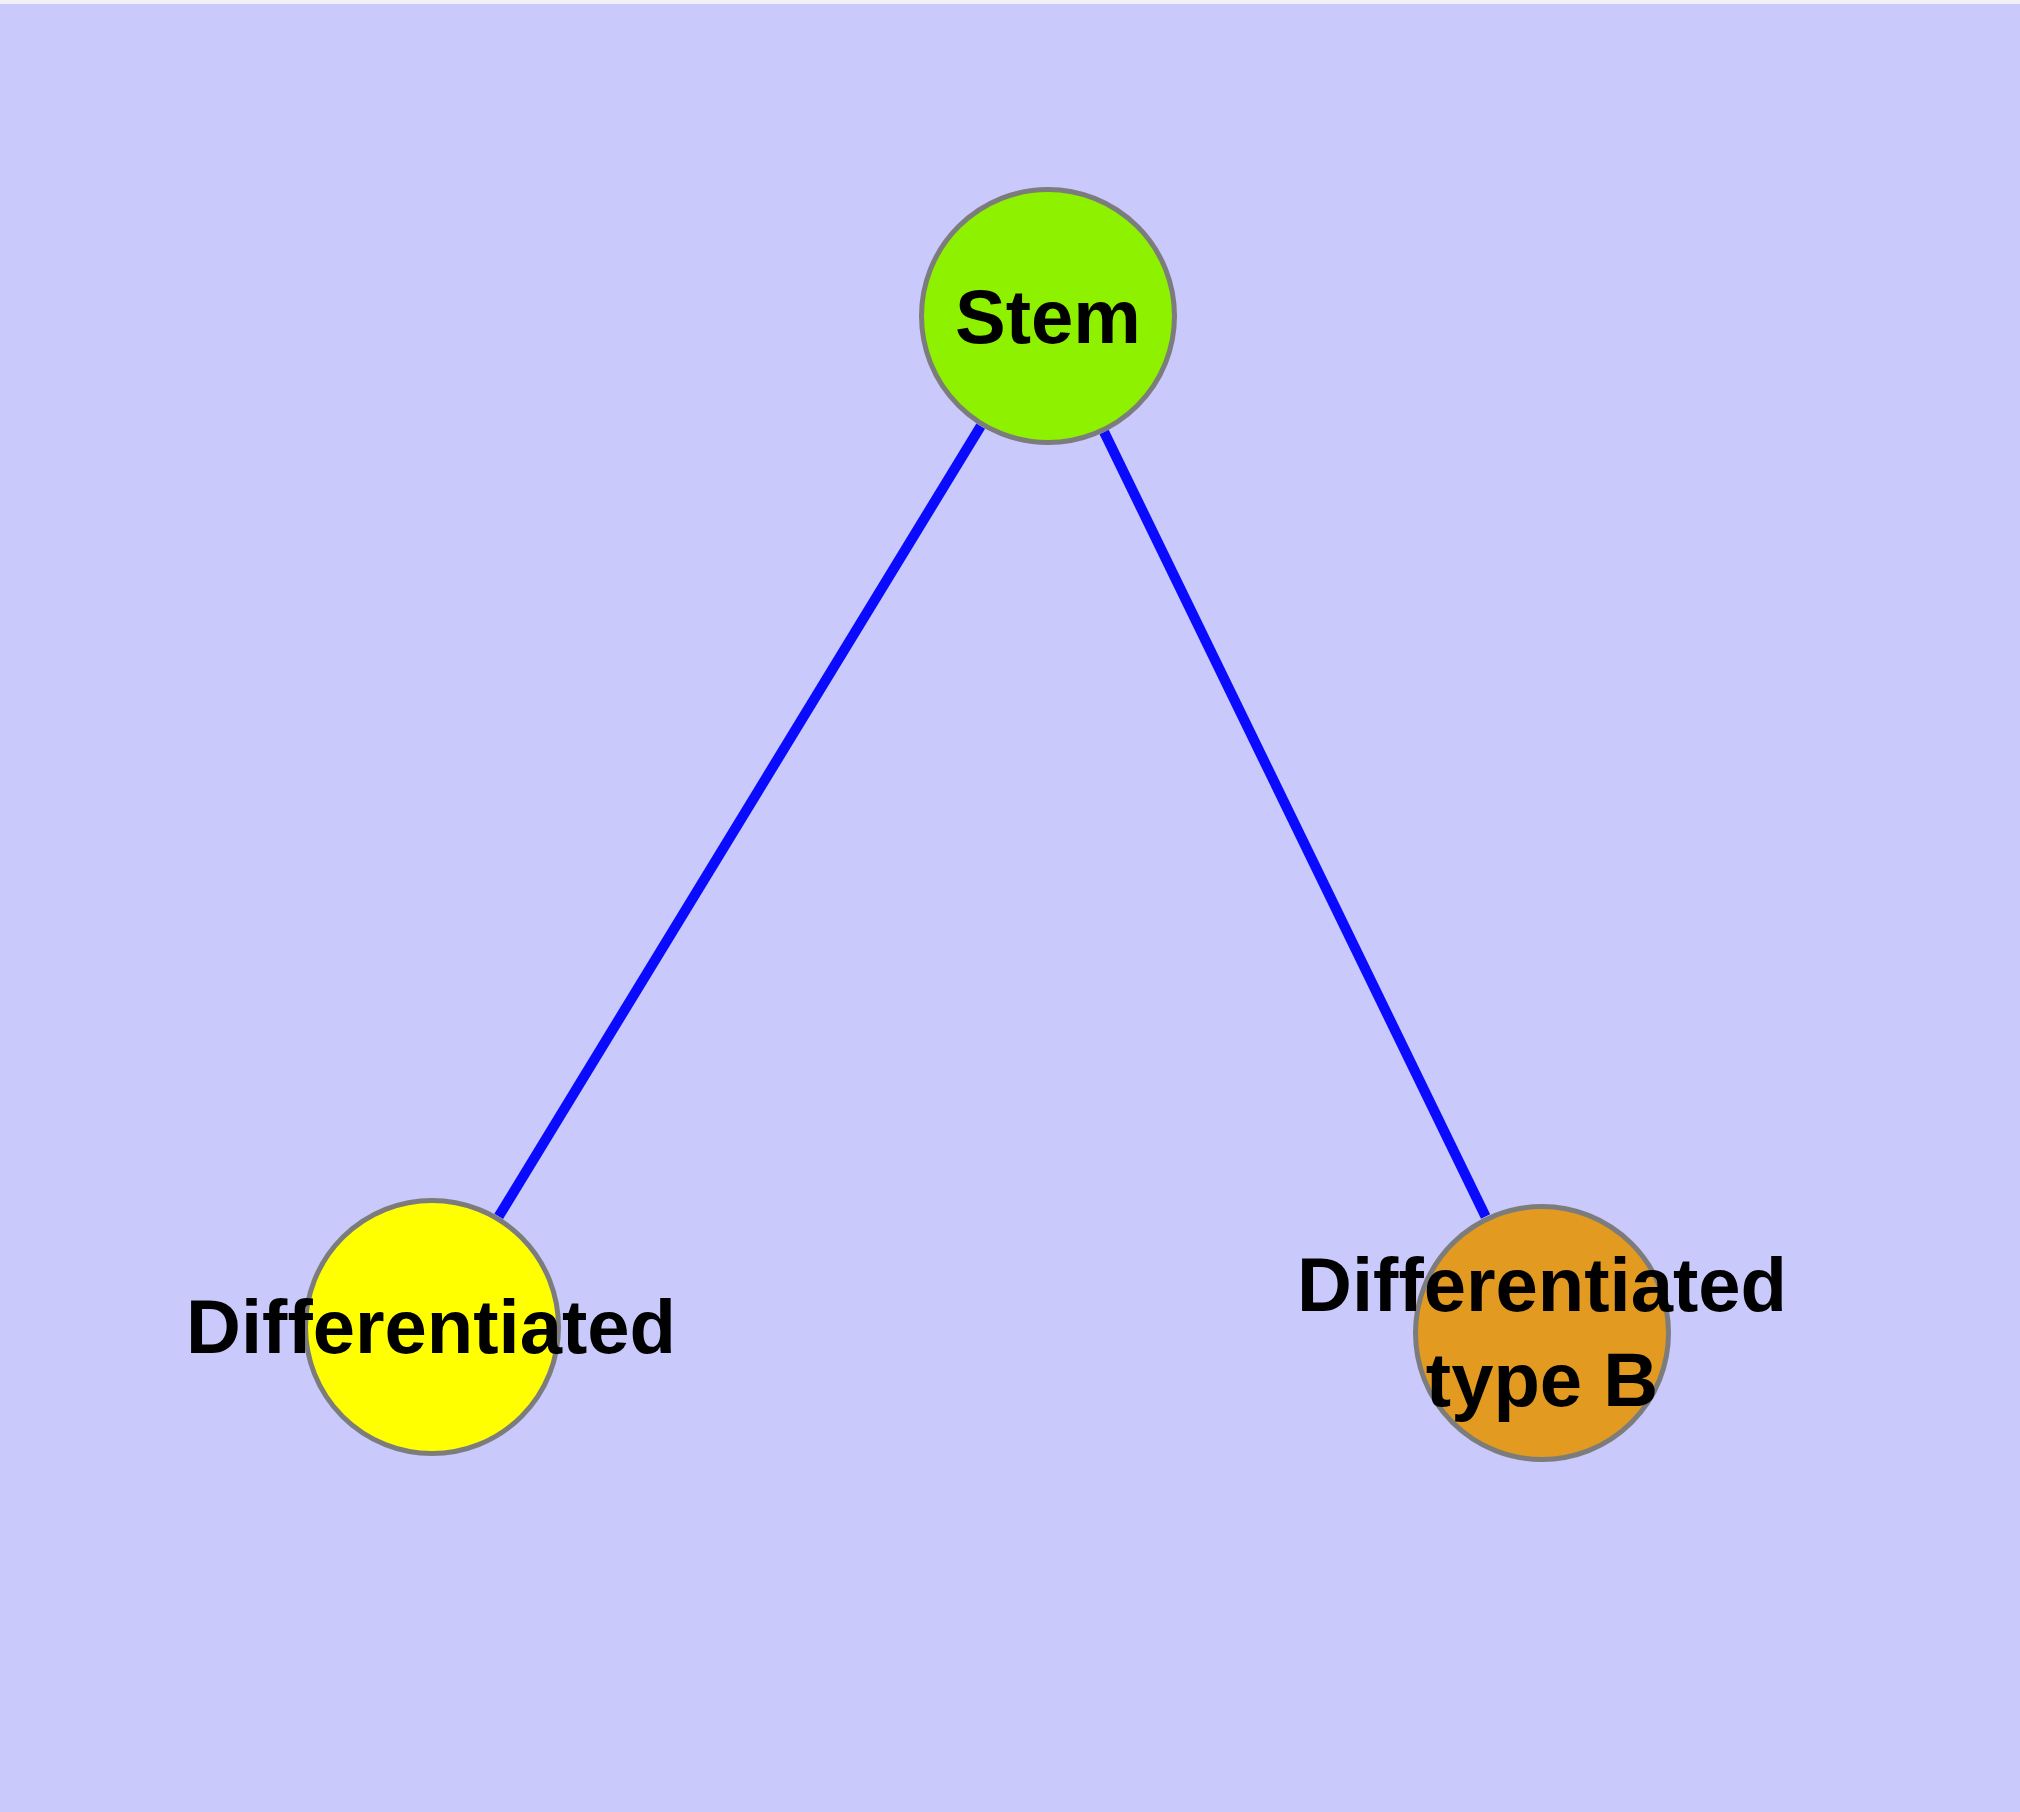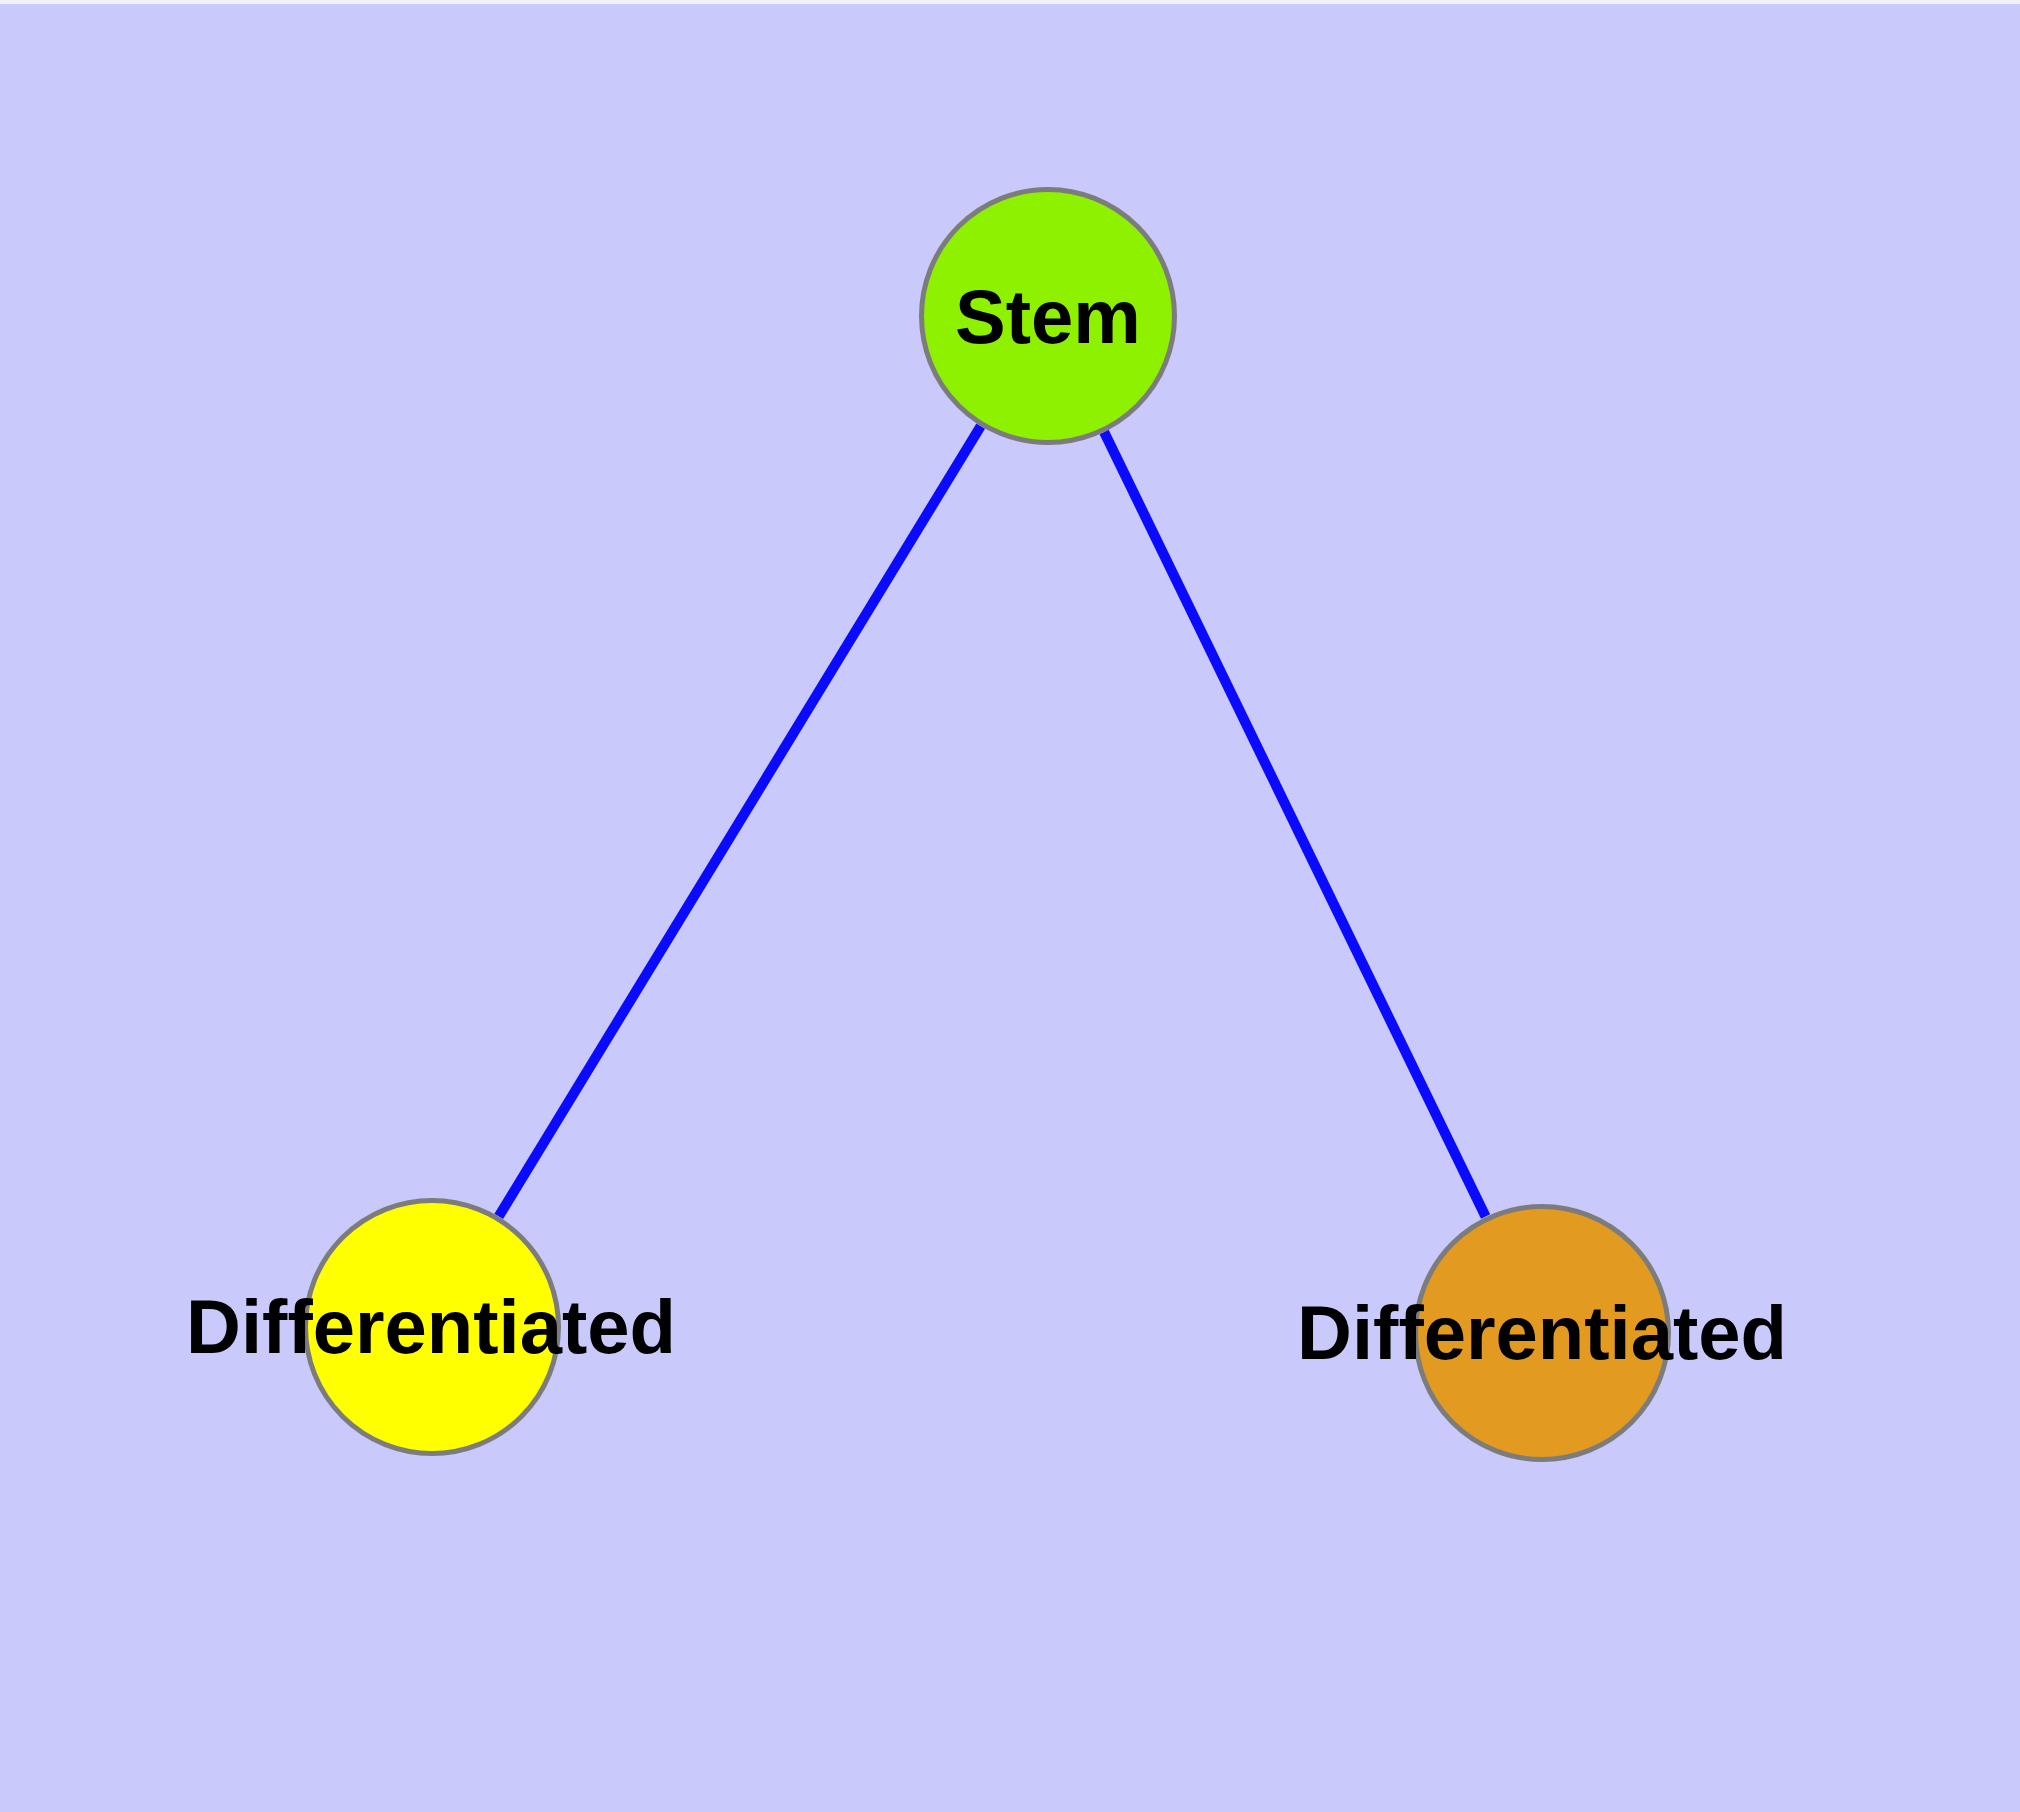--- a/index.html
+++ b/index.html
@@ -72,16 +72,17 @@
   <div class="node-label" style="left: 1048px; top: 316px; color: rgb(0, 0, 0);">
     <span class="line">Stem</span>
   </div>
 
   <div class="node-label" style="left: 431px; top: 1326px; color: rgb(0, 0, 0);">
     <span class="line">Differentiated</span>
   </div>
 
   <div class="node-label" style="left: 1542px; top: 1332px; color: rgb(0, 0, 0);">
     <span class="line">Differentiated</span>
+    <span class="line">type B</span>
   </div>
 
 </div>
 
 
 </body></html>

